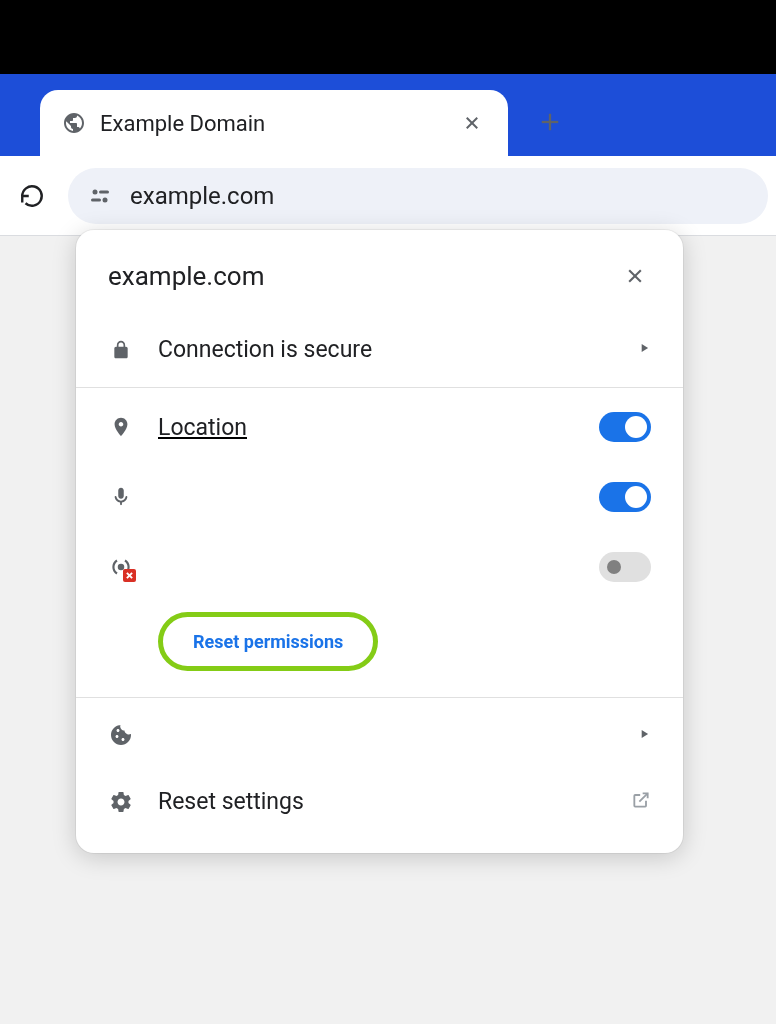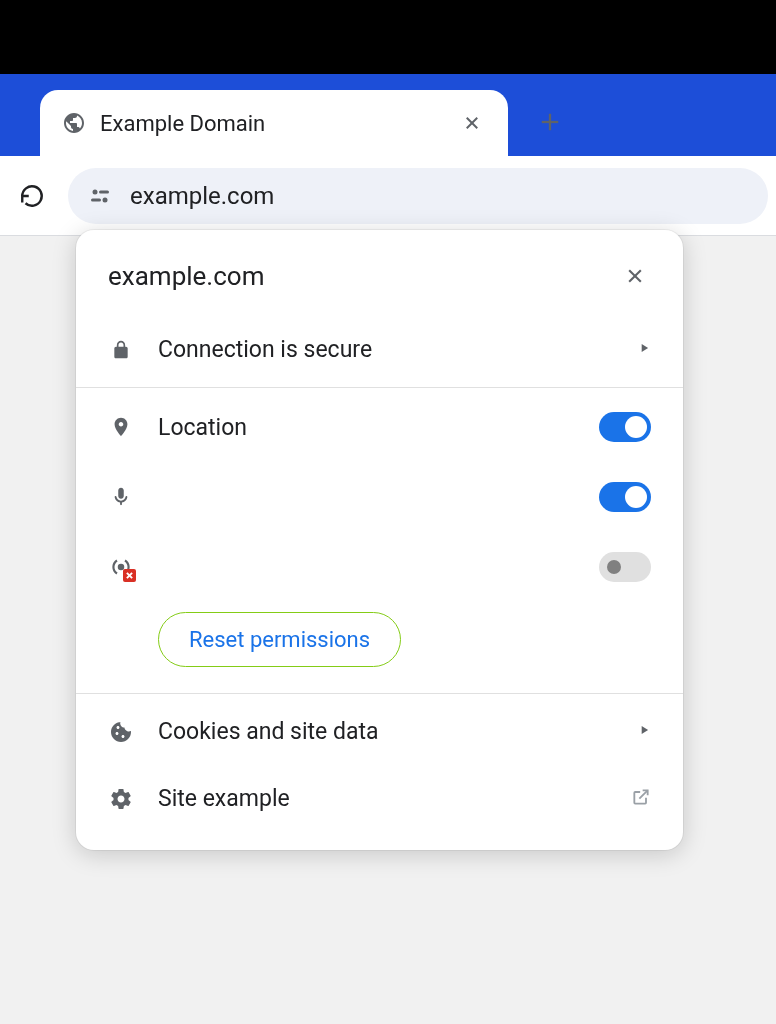--- a/index.html
+++ b/index.html
@@ -215,34 +215,35 @@
       height: 14px;
       border-radius: 50%;
       background: #808080;
       top: 8px;
       left: 8px;
     }
     .reset-btn-wrap {
       padding: 10px 32px 22px 82px;
     }
     .reset-btn {
-      border: 1px solid #84cc16;
+      border: 5px solid #84cc16;
       background: #fff;
       color: #1a73e8;
-      font-size: 22px;
-      font-weight: 400;
+      font-size: 18px;
+      font-weight: 700;
       padding: 14px 30px;
       border-radius: 30px;
       cursor: pointer;
     }
     .permission-row {
       display: flex;
       align-items: center;
       justify-content: space-between;
       padding: 20px 32px;
+      text-decoration: underline;
     }
     .motion-icon-wrap {
       position: relative;
       width: 26px;
       height: 26px;
       margin-right: 24px;
     }
     .motion-blocked-badge {
       position: absolute;
       bottom: -2px;
@@ -381,37 +382,36 @@
 
     <div class="divider"></div>
 
     <div class="popup-row with-chevron">
       <div class="row-left">
         <span class="row-icon">
           <svg width="24" height="24" viewBox="0 0 24 24" fill="#5f6368">
             <path d="M12 2C6.48 2 2 6.48 2 12s4.48 10 10 10 10-4.48 10-10c0-.34-.02-.67-.05-1-1.07.53-2.37.68-3.61.28-1.61-.52-2.77-1.97-2.9-3.66-1.73-.08-3.24-1.14-3.91-2.73-.4-.95-.42-1.97-.13-2.89C11.26 2 11.63 2 12 2zm-4 13c-.83 0-1.5-.67-1.5-1.5S7.17 12 8 12s1.5.67 1.5 1.5S8.83 15 8 15zm1-6c-.83 0-1.5-.67-1.5-1.5S8.17 6 9 6s1.5.67 1.5 1.5S9.83 9 9 9zm5 9c-.83 0-1.5-.67-1.5-1.5s.67-1.5 1.5-1.5 1.5.67 1.5 1.5-.67 1.5-1.5 1.5z"></path>
           </svg>
         </span>
-        <span class="row-label">Cookies and site data</span>
       </div>
       <span class="chevron">
         <svg width="14" height="14" viewBox="0 0 24 24" fill="#5f6368">
           <path d="M8 5l11 7-11 7z"></path>
         </svg>
       </span>
     </div>
 
     <div class="popup-row with-chevron">
       <div class="row-left">
         <span class="row-icon">
           <svg width="24" height="24" viewBox="0 0 24 24" fill="#5f6368">
             <path d="M19.43 12.98c.04-.32.07-.64.07-.98s-.03-.66-.07-.98l2.11-1.65c.19-.15.24-.42.12-.64l-2-3.46c-.12-.22-.39-.3-.61-.22l-2.49 1c-.52-.4-1.08-.73-1.69-.98l-.38-2.65C14.46 2.18 14.25 2 14 2h-4c-.25 0-.46.18-.49.42l-.38 2.65c-.61.25-1.17.59-1.69.98l-2.49-1c-.23-.09-.49 0-.61.22l-2 3.46c-.13.22-.07.49.12.64l2.11 1.65c-.04.32-.07.65-.07.98s.03.66.07.98l-2.11 1.65c-.19.15-.24.42-.12.64l2 3.46c.12.22.39.3.61.22l2.49-1c.52.4 1.08.73 1.69.98l.38 2.65c.03.24.24.42.49.42h4c.25 0 .46-.18.49-.42l.38-2.65c.61-.25 1.17-.59 1.69-.98l2.49 1c.23.09.49 0 .61-.22l2-3.46c.12-.22.07-.49-.12-.64l-2.11-1.65zM12 15.5c-1.93 0-3.5-1.57-3.5-3.5s1.57-3.5 3.5-3.5 3.5 1.57 3.5 3.5-1.57 3.5-3.5 3.5z"></path>
           </svg>
         </span>
-        <span class="row-label">Site example</span>
+        <span class="row-label">Reset settings</span>
       </div>
       <span class="open-icon">
         <svg width="20" height="20" viewBox="0 0 24 24" fill="none" stroke="#9aa0a6" stroke-width="2.2">
           <path d="M18 13v6a1 1 0 0 1-1 1H5a1 1 0 0 1-1-1V7a1 1 0 0 1 1-1h6"></path>
           <polyline points="14 4 20 4 20 10"></polyline>
           <line x1="10" y1="14" x2="20" y2="4"></line>
         </svg>
       </span>
     </div>
 

